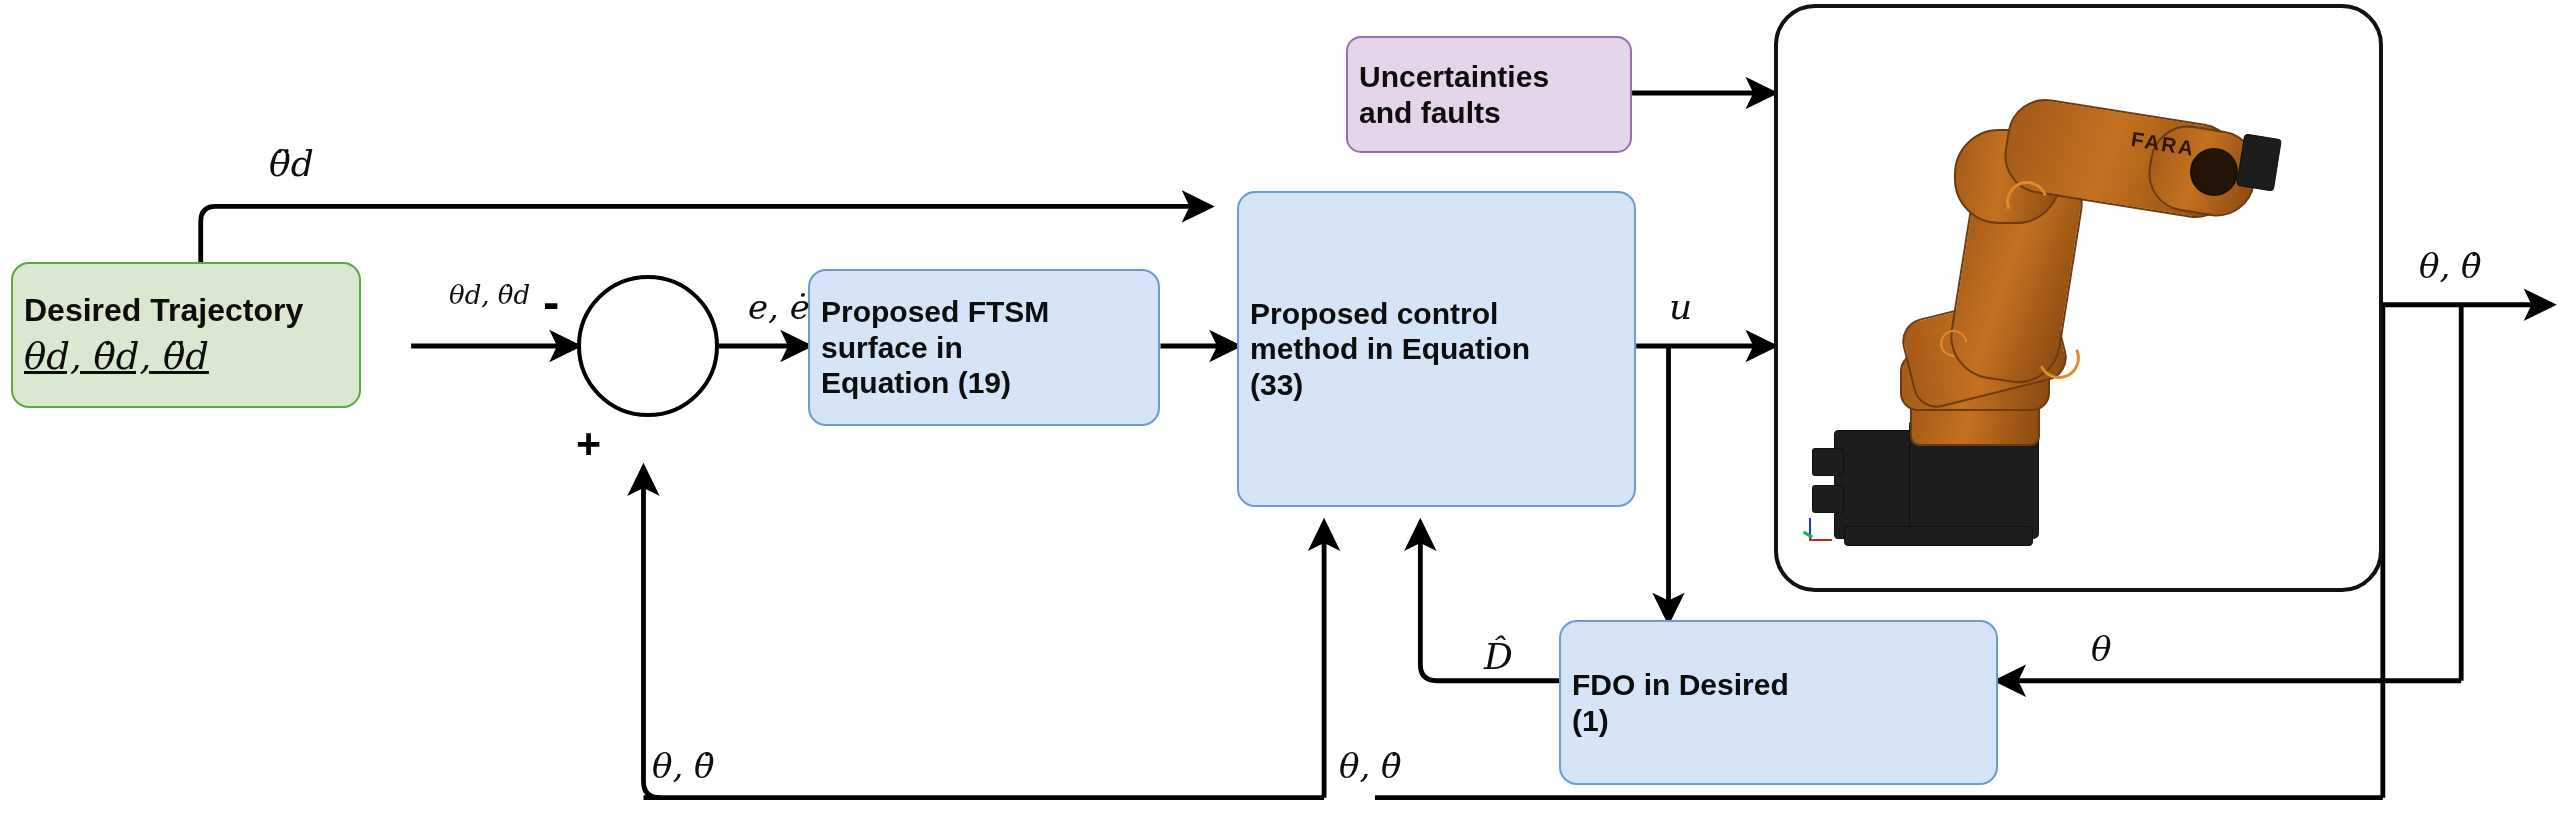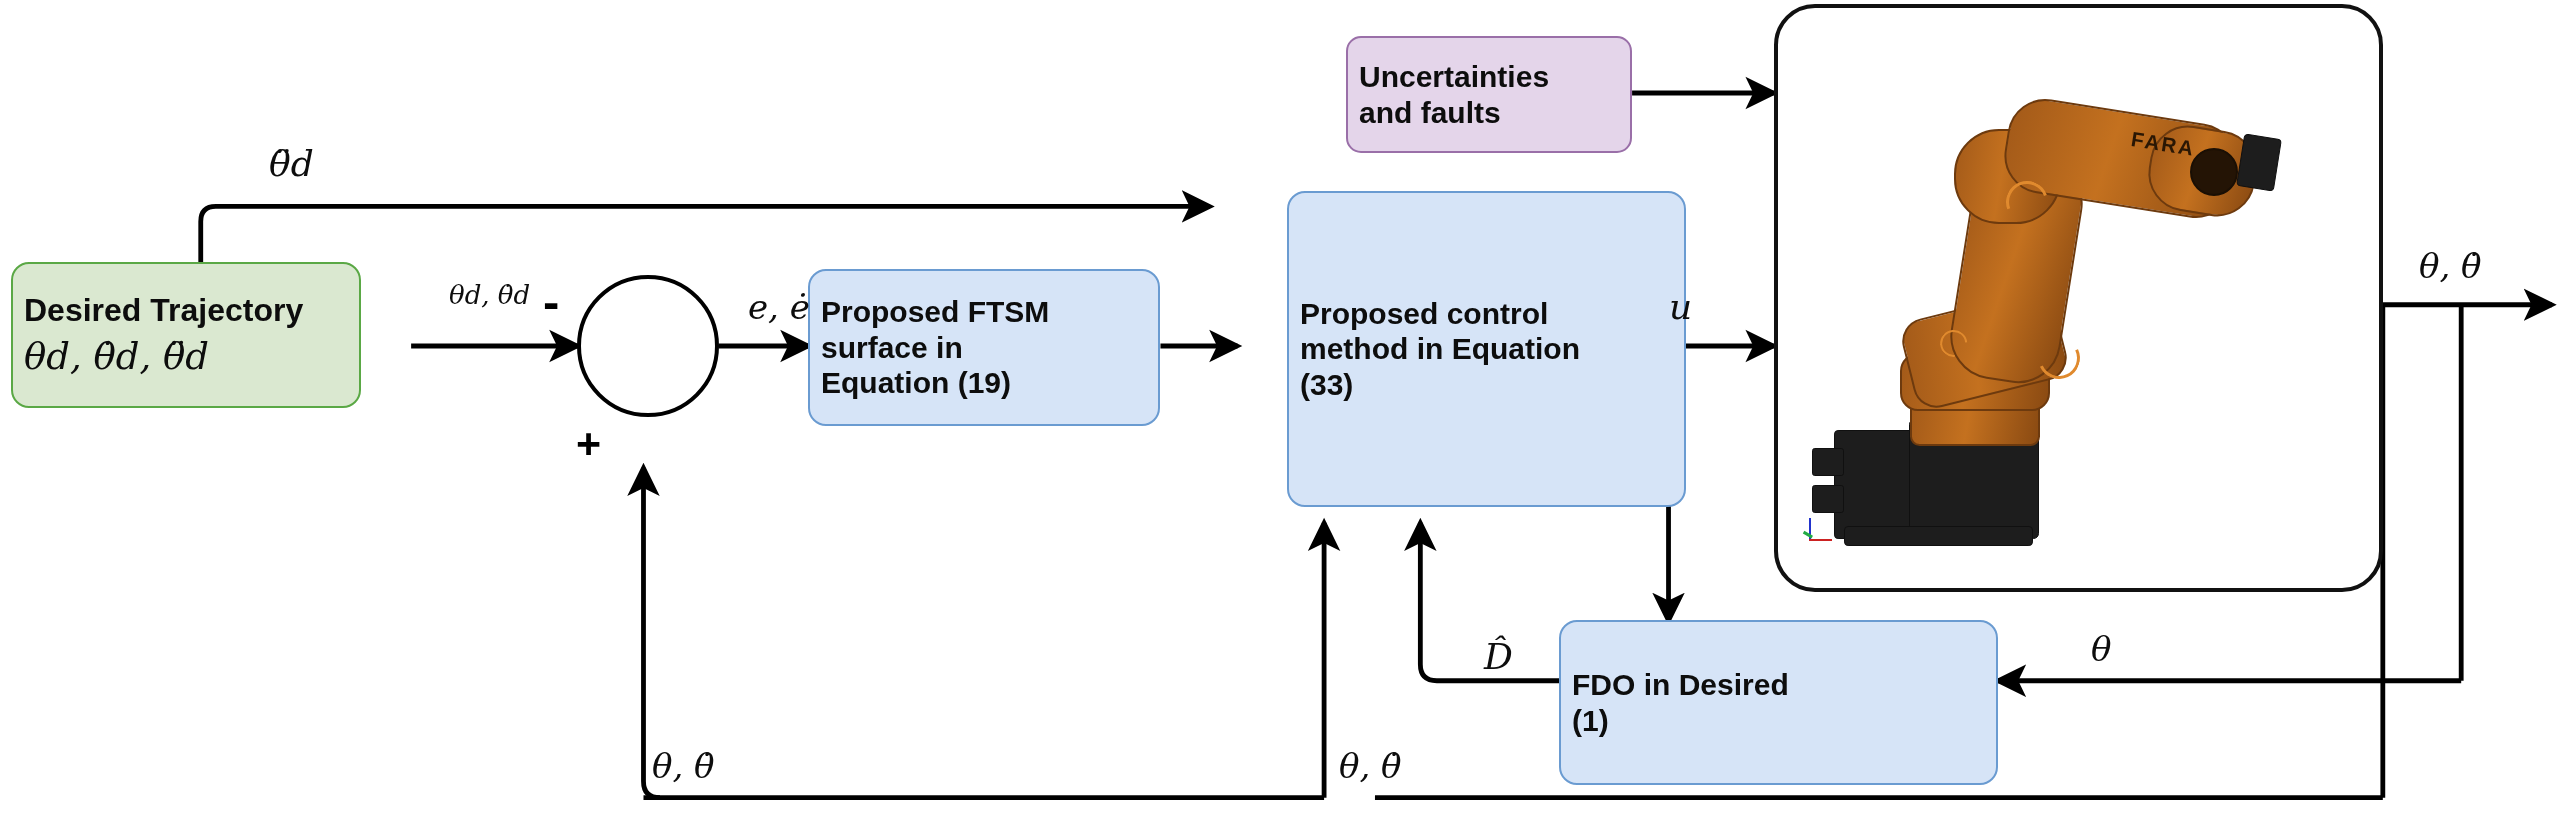--- a/index.html
+++ b/index.html
@@ -148,37 +148,37 @@
       <path d="M 1926 1160 L 1926 760" marker-end="url(#arw)"></path>
 
       <path d="M 1926 1160 Q 936 1160 936 1160"></path>
       <path d="M 960 1160 Q 936 1160 936 1136 L 936 680" marker-end="url(#arw)"></path>
     </g>
   </svg>
 
   <div class="node node-green" style="left:11px; top:262px; width:350px; height:146px; font-size:32px;">
     <div class="node-inner">
       <div>Desired Trajectory</div>
-      <div class="math" style="font-size:37px; margin-top:5px;">θd, θ̇d, θ̈d</div>
+      <div class="math" style="font-size:37px; margin-top:5px;text-decoration:underline;">θd, θ̇d, θ̈d</div>
     </div>
   </div>
 
   <div class="sum-circle" style="left:577px; top:275px; width:142px; height:142px;"></div>
   <div class="sign" style="left:543px; top:274px; font-size:49px;">-</div>
   <div class="sign" style="left:576px; top:419px; font-size:43px;">+</div>
 
   <div class="node node-blue" style="left:808px; top:269px; width:352px; height:157px; font-size:30px;">
     <div class="node-inner">
       <div>Proposed FTSM</div>
       <div>surface in</div>
       <div>Equation (19)</div>
     </div>
   </div>
 
-  <div class="node node-blue" style="left:1287px; top:191px; width:399px; height:316px; font-size:30px;">
+  <div class="node node-blue" style="left:1237px; top:191px; width:399px; height:316px; font-size:30px;">
     <div class="node-inner">
       <div>Proposed control</div>
       <div>method in Equation</div>
       <div>(33)</div>
     </div>
   </div>
 
   <div class="node node-purple" style="left:1346px; top:36px; width:286px; height:117px; font-size:30px;">
     <div class="node-inner">
       <div>Uncertainties</div>

